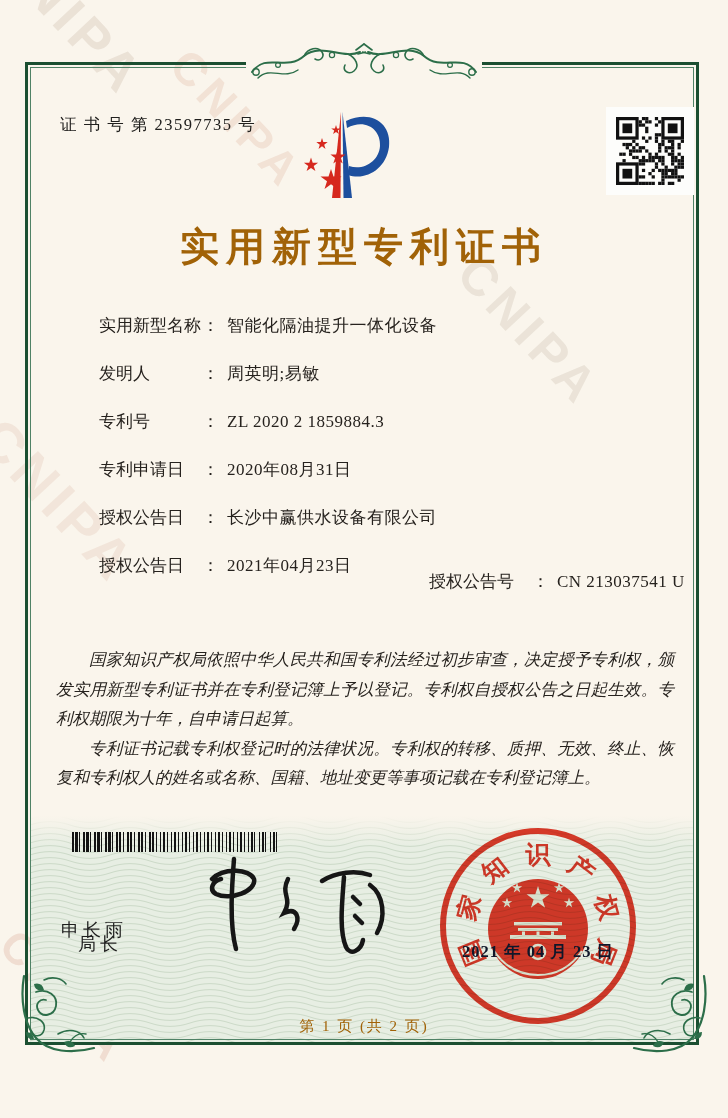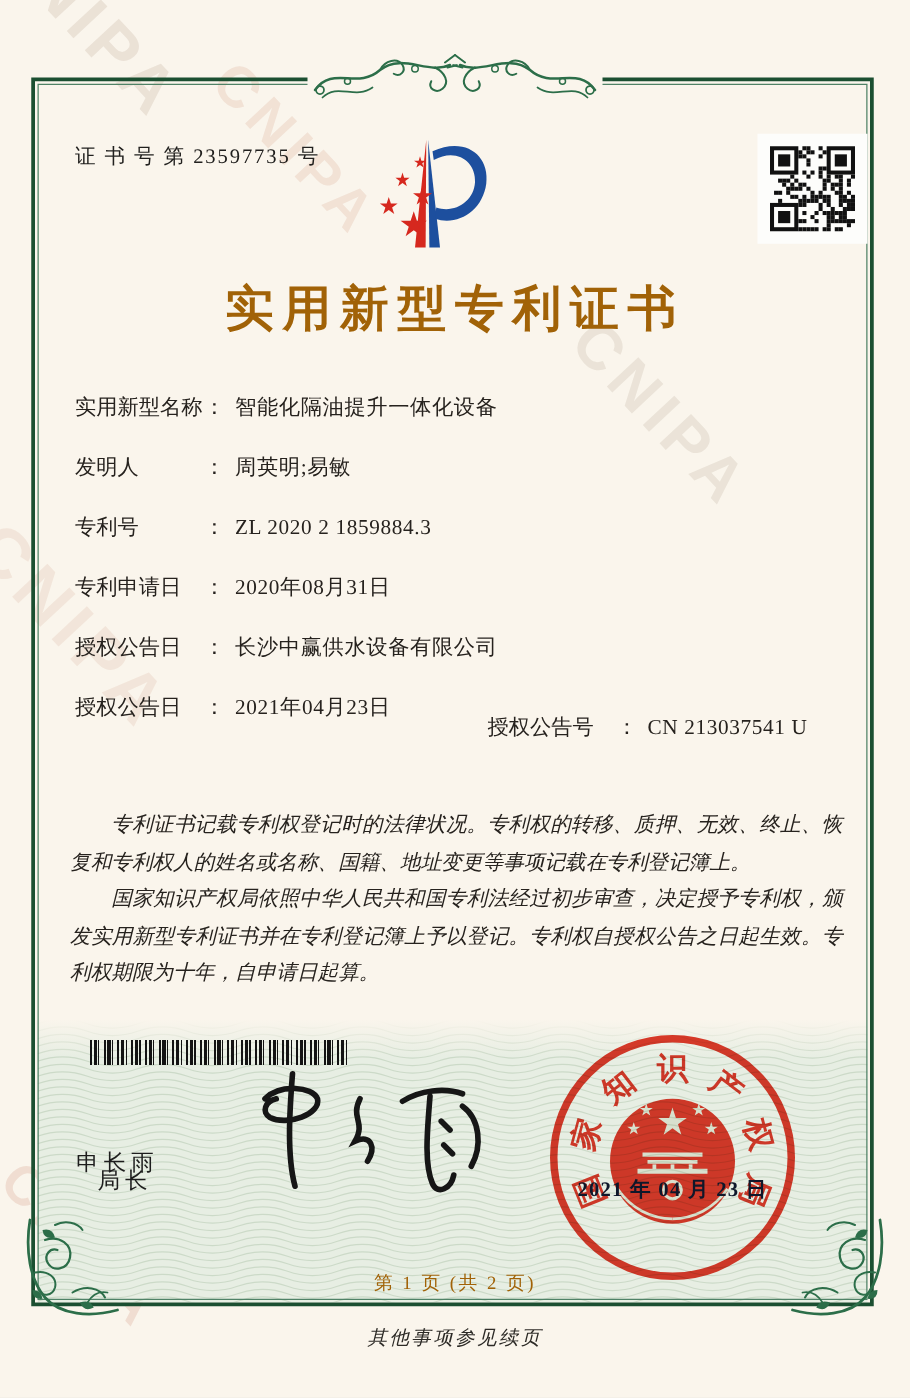--- a/index.html
+++ b/index.html
@@ -29,21 +29,21 @@
   .flour.br{left:628px;transform:scaleX(-1);}
 
   .cert-no{position:absolute;left:60px;top:114px;font-size:16.5px;letter-spacing:1.5px;color:#21201e;}
 
   .logo{position:absolute;left:296px;top:106px;width:100px;height:102px;}
   .qr{position:absolute;left:610px;top:111px;width:80px;height:80px;background:#fdfdfb;box-shadow:0 0 0 4px #fdfdfb;}
 
   .title{position:absolute;left:0;top:220px;width:100%;text-align:center;font-size:39px;font-weight:bold;letter-spacing:7px;color:#a16207;}
 
   .fields{position:absolute;left:60px;top:311px;width:610px;font-size:17px;}
-  .frow{position:relative;line-height:29px;margin-bottom:19px;white-space:nowrap;}
+  .frow{position:relative;line-height:29px;margin-bottom:19px;white-space:nowrap;margin-left:39px;}
   .jlabel{display:inline-block;width:103px;height:29px;overflow:hidden;text-align:justify;vertical-align:top;}
   .jlabel::after{content:"";display:inline-block;width:100%;height:0;line-height:0;}
   .colon{display:inline-block;margin-right:8px;}
   .fval{letter-spacing:0.5px;}
   .grant-pair{position:absolute;left:330px;top:16px;}
 
   .bodytext{position:absolute;left:56px;top:645px;width:618px;font-size:16.5px;font-style:italic;line-height:29.5px;text-align:justify;color:#26221e;}
   .bodytext p{margin:0;text-indent:2em;}
 
   .barcode{position:absolute;left:72px;top:832px;width:208px;height:20px;
@@ -346,22 +346,22 @@
     </div>
     <div class="frow">
       <span class="jlabel">授权公告日</span><span class="colon">：</span><span class="fval">2021年04月23日</span>
       <span class="grant-pair">
         <span class="jlabel">授权公告号</span><span class="colon">：</span><span class="fval">CN 213037541 U</span>
       </span>
     </div>
   </div>
 
   <div class="bodytext">
+    <p>国家知识产权局依照中华人民共和国专利法经过初步审查，决定授予专利权，颁发实用新型专利证书并在专利登记簿上予以登记。专利权自授权公告之日起生效。专利权期限为十年，自申请日起算。</p>
     <p>专利证书记载专利权登记时的法律状况。专利权的转移、质押、无效、终止、恢复和专利权人的姓名或名称、国籍、地址变更等事项记载在专利登记簿上。</p>
-    <p>国家知识产权局依照中华人民共和国专利法经过初步审查，决定授予专利权，颁发实用新型专利证书并在专利登记簿上予以登记。专利权自授权公告之日起生效。专利权期限为十年，自申请日起算。</p>
   </div>
 
   <div class="barcode"></div>
 
   <div class="officer t1">局长</div>
   <div class="officer t2">申长雨</div>
 
   <svg class="sig" viewBox="0 0 212 122">
     <g fill="none" stroke="#161616" stroke-width="4.5" stroke-linecap="round">
       <path d="M38,16 C36,42 33,80 40,106"></path>
@@ -404,15 +404,14 @@
         <rect x="114" y="106.5" width="3" height="4"></rect>
       </g>
       <circle cx="101" cy="127" r="7" fill="none" stroke="#eef0e6" stroke-width="2.6"></circle>
       <path d="M57,126 C68,142 84,150 101,150" fill="none" stroke="#eef0e6" stroke-width="2.2"></path>
       <path d="M145,126 C134,142 118,150 101,150" fill="none" stroke="#eef0e6" stroke-width="2.2"></path>
     </g>
   </svg>
   <div class="seal-date">2021 年 04 月 23 日</div>
 
   <div class="pfoot">第 1 页 (共 2 页)</div>
-  <div class="contnote">其他事项参见续页</div>
 
 </div>
 
 </body></html>

